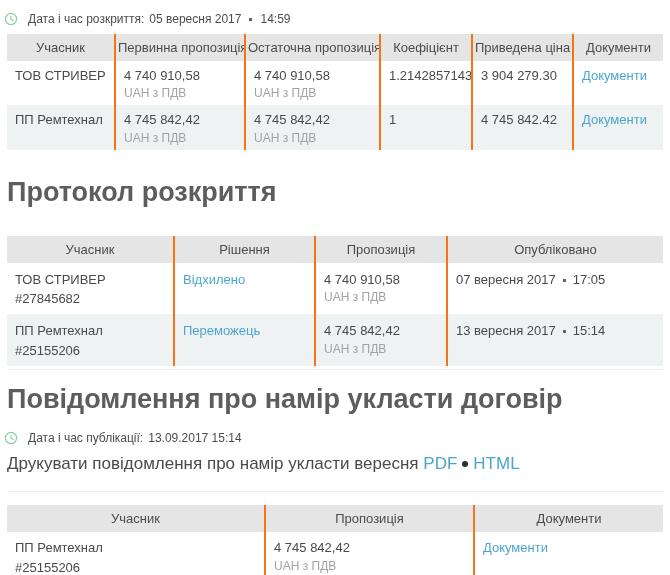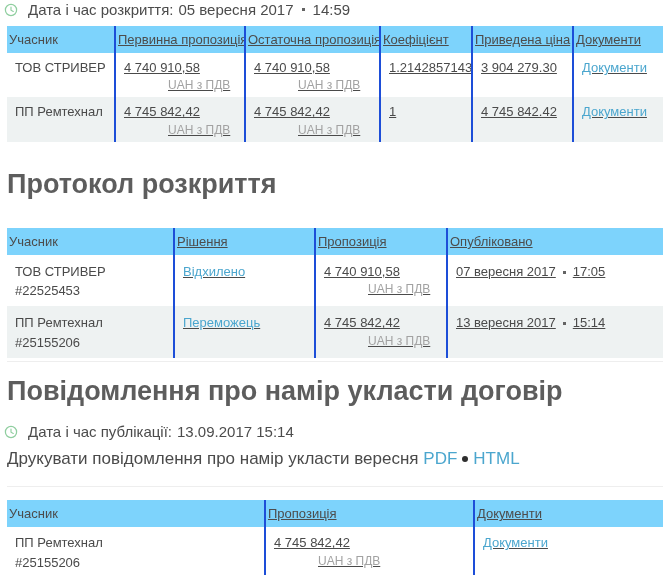--- a/index.html
+++ b/index.html
@@ -4,37 +4,37 @@
 <style>
   html,body{margin:0;padding:0;background:#ffffff;}
   body{
     width:670px;height:575px;overflow:hidden;
     font-family:"Liberation Sans", sans-serif;
     color:#4a4a4a;-webkit-font-smoothing:antialiased;
   }
   .page{padding:0 7px;}
 
   
-  .meta-line{display:flex;align-items:center;font-size:15px;color:#4c4c4c;margin:1px 0 8px;}
+  .meta-line{display:flex;align-items:center;font-size:12px;color:#4c4c4c;margin:12px 0 8px;}
   .meta-line .clock{width:14px;height:14px;margin:0 10px 0 -3px;flex:none;}
   .meta-line .lbl{margin-right:5px;}
   .dot-sep{display:inline-block;width:3px;height:3px;background:#636363;margin:0 8px;flex:none;}
   td .dot-sep{vertical-align:2px;margin:0 7px;}
 
   
   table{border-collapse:collapse;table-layout:fixed;width:656px;}
-  th{background:#7dd3fc;font-weight:400;font-size:13px;color:#4c4c4c;
-     padding:6px 2px;text-align:left;overflow:hidden;white-space:nowrap;}
+  th{background:#e5e5e5;font-weight:400;font-size:13px;color:#4c4c4c;
+     padding:6px 2px;text-align:center;overflow:hidden;white-space:nowrap;}
   td{font-size:13px;vertical-align:top;padding:7px 8px 4px;line-height:1.25;overflow:hidden;}
-  th + th, td + td{border-left:2px solid #1d4ed8;text-decoration:underline;}
+  th + th, td + td{border-left:2px solid #f97316;}
   tr.alt td{background:#eef2f2;}
   .protocol-table td{padding:9px 8px 7px;}
   .intent-table{margin-top:13px;}
   .intent-table td{padding:8px 8px 6px;}
-  .cur{color:#a2a2a2;font-size:12px;margin-top:2px;margin-left:44px;}
+  .cur{color:#a2a2a2;font-size:12px;margin-top:2px;}
   .pid{margin-top:3px;}
   a{color:#4ba6ce;text-decoration:none;cursor:pointer;}
 
   
   h2{font-weight:700;font-size:27px;line-height:1.2;color:#5d5d5d;margin:26px 0 28px;}
   h2.tight{margin:13px 0 16px;}
 
   .hr{border-top:1px solid #eeeeee;height:0;}
   .hr-1{margin-top:3px;}
   .hr-2{margin-top:16px;}
@@ -125,21 +125,21 @@
         <th>Учасник</th>
         <th>Рішення</th>
         <th>Пропозиція</th>
         <th>Опубліковано</th>
       </tr>
     </thead>
     <tbody>
       <tr>
         <td>
           <div>ТОВ СТРИВЕР</div>
-          <div class="pid">#22525453</div>
+          <div class="pid">#27845682</div>
         </td>
         <td><a>Відхилено</a></td>
         <td>
           <div>4 740 910,58</div>
           <div class="cur">UAH з ПДВ</div>
         </td>
         <td>
           <span>07 вересня 2017</span><span class="dot-sep"></span><span>17:05</span>
         </td>
       </tr>

